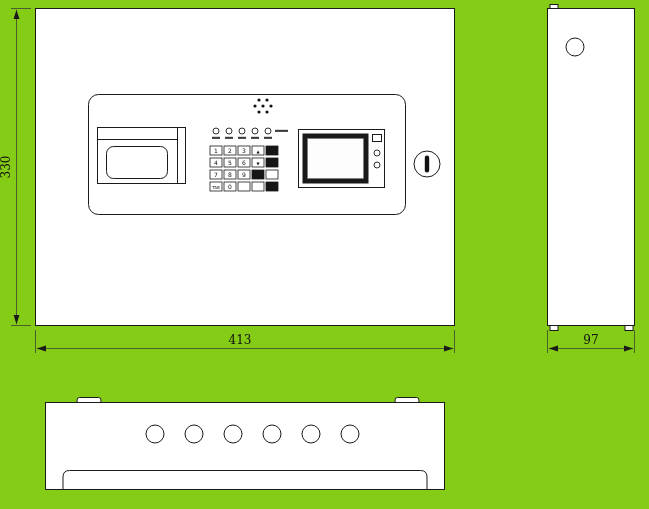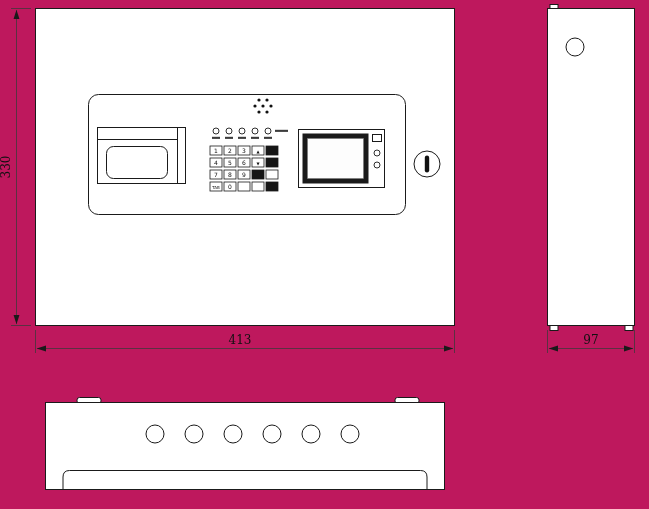--- a/index.html
+++ b/index.html
@@ -1,16 +1,16 @@
 <!DOCTYPE html>
 <html><head>
 <meta charset="utf-8">
 <style>
   html,body{margin:0;padding:0;background:#ffffff;}
-  .stage{position:relative;width:649px;height:509px;background:#be185d;overflow:hidden;
+  .stage{position:relative;width:649px;height:509px;background:#84cc16;overflow:hidden;
          font-family:"DejaVu Sans",sans-serif;}
   svg{display:block;}
   .ln{stroke:#1a1a1a;stroke-width:1;fill:none;}
   .lnw{stroke:#1a1a1a;stroke-width:1;fill:#ffffff;}
   .thin{stroke:#3a3a3a;stroke-width:.75;fill:none;}
   .dim-text{font-family:"DejaVu Serif",serif;font-size:12px;fill:#111;text-anchor:middle;}
   .key{stroke:#1a1a1a;stroke-width:.8;fill:#ffffff;}
   .key.dark{fill:#161616;}
   .key-label{font-family:"DejaVu Sans",sans-serif;font-size:6px;fill:#111;text-anchor:middle;}
   .key-label.tiny{font-size:4px;}

